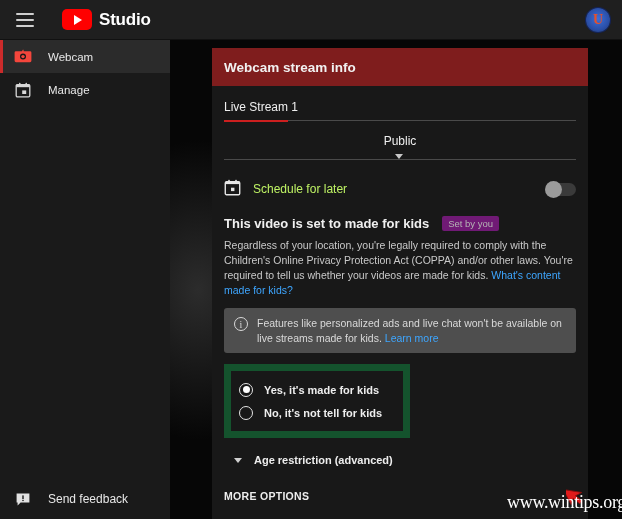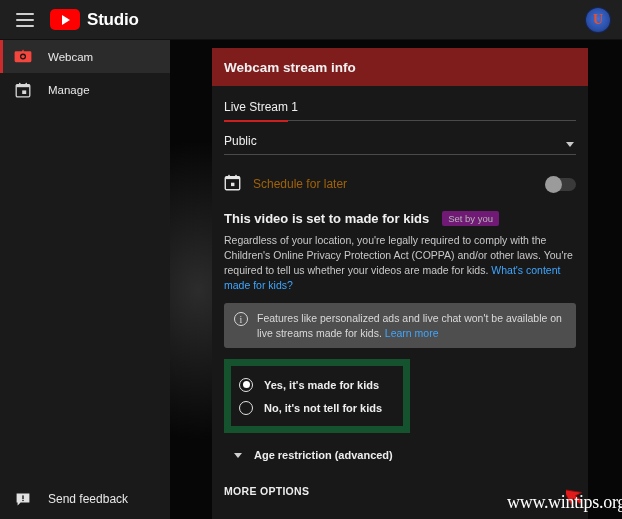--- a/index.html
+++ b/index.html
@@ -23,21 +23,21 @@
     display: flex; align-items: center;
     border-bottom: 1px solid #111;
   }
   .hamburger {
     width: 18px; height: 14px;
     margin-left: 16px;
     display: flex; flex-direction: column; justify-content: space-between;
     cursor: pointer;
   }
   .hamburger i { display: block; height: 2px; background: #cfcfcf; border-radius: 1px; }
-  .brand { display: flex; align-items: center; margin-left: 16px; cursor: pointer; }
+  .brand { display: flex; align-items: center; margin-left: 28px; cursor: pointer; }
   .yt-logo {
     width: 30px; height: 21px;
     background: #ff0000;
     border-radius: 5px;
     display: flex; align-items: center; justify-content: center;
   }
   .yt-logo .tri {
     width: 0; height: 0;
     border-left: 8px solid #fff;
     border-top: 5px solid transparent;
@@ -122,35 +122,35 @@
 
   
   .field { margin-top: 14px; position: relative; }
   .field-val { color: #efefef; font-size: 12px; padding-bottom: 6px; }
   .underline { height: 1px; background: #4a4a4a; width: 100%; position: relative; }
   .underline .accent {
     position: absolute; left: 0; top: 0;
     width: 64px; height: 1.5px; background: #cc1f1f;
   }
   .field.select { margin-top: 13px; }
-  .field.select .row { display: flex; align-items: center; justify-content: space-between; }
+  .field.select .row { display: flex; align-items: center; justify-content: space-between; flex-direction: column; }
   .caret {
     width: 0; height: 0;
     border-left: 4.5px solid transparent;
     border-right: 4.5px solid transparent;
     border-top: 5px solid #c8c8c8;
     margin-right: 2px;
   }
 
   
   .schedule {
     margin-top: 16px; height: 26px;
     display: flex; align-items: center;
   }
-  .sch-label { color: #a16207; font-size: 12px; margin-left: 12px; }
+  .sch-label { color: #bef264; font-size: 12px; margin-left: 12px; }
   .toggle {
     margin-left: auto; width: 30px; height: 13px;
     border-radius: 7px; background: #3a3a3a;
     position: relative; cursor: pointer;
   }
   .toggle .knob {
     position: absolute; left: -1px; top: -2px;
     width: 17px; height: 17px; border-radius: 50%;
     background: #9b9b9b;
   }

